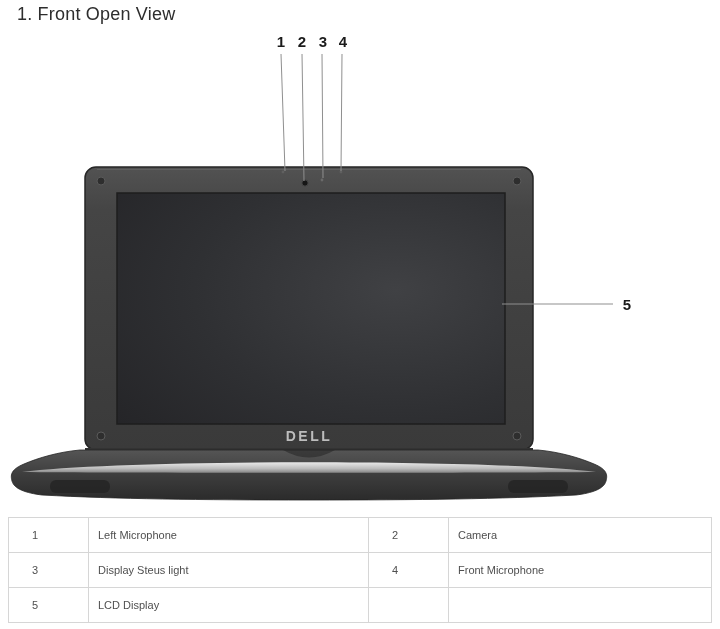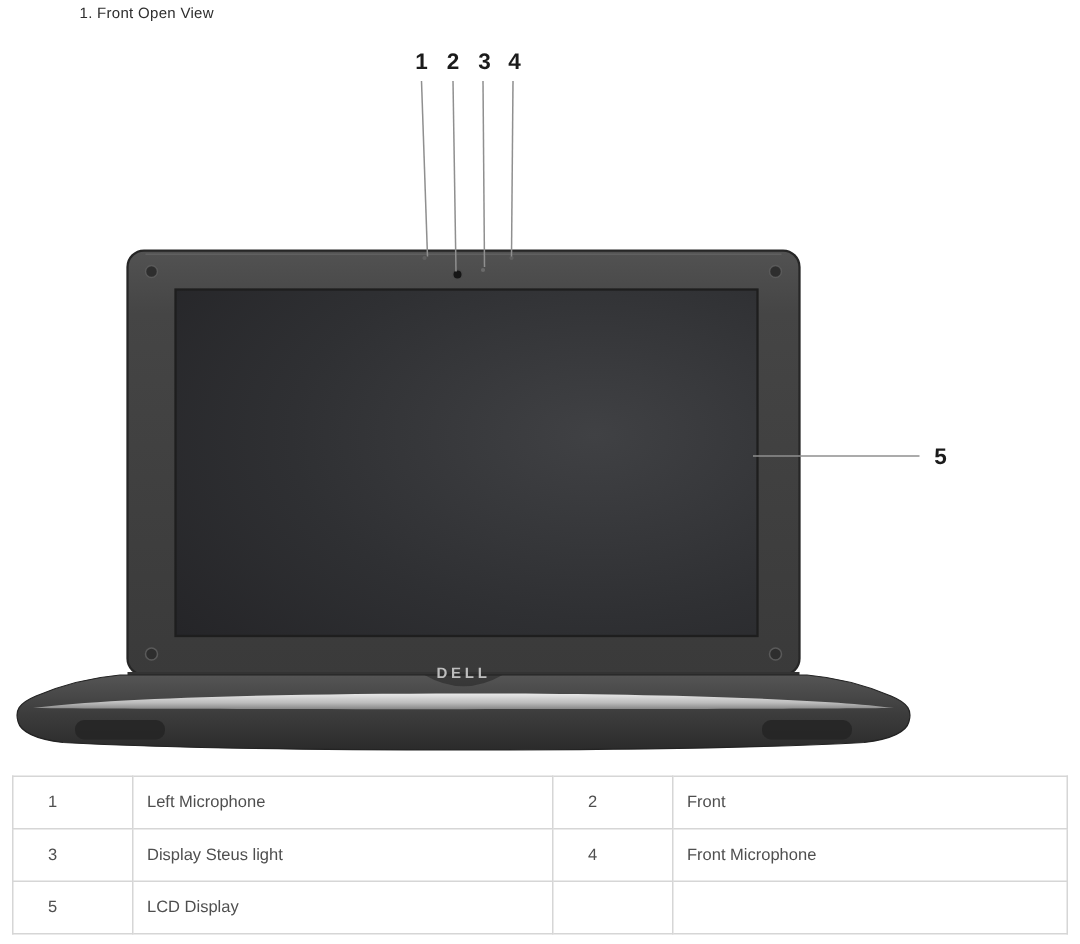--- a/index.html
+++ b/index.html
@@ -6,37 +6,36 @@
   html, body { background: #ffffff; }
   body {
     width: 720px; height: 629px;
     font-family: "Liberation Sans", sans-serif;
     position: relative; overflow: hidden;
   }
   .page { position: relative; width: 720px; height: 629px; background: #fff; }
 
   .page-title {
     position: absolute; left: 17px; top: 4px;
-    font-size: 10px; color: #2d2d2d; font-weight: 400;
+    font-size: 18px; color: #2d2d2d; font-weight: 400;
     letter-spacing: 0.2px;
-    margin-left: 36px;
   }
 
   .diagram { position: absolute; left: 0; top: 0; width: 720px; height: 512px; }
   .diagram svg { position: absolute; left: 0; top: 0; }
 
   .callout-num {
     position: absolute; width: 14px; text-align: center;
     font-size: 15px; font-weight: 600; color: #1b1b1b;
   }
 
   .dell-logo {
-    position: absolute; left: 309px; top: 444px;
+    position: absolute; left: 309px; top: 428px;
     transform: translateX(-50%);
-    font-size: 10px; font-weight: bold; letter-spacing: 2.5px;
+    font-size: 14px; font-weight: bold; letter-spacing: 2.5px;
     color: #bdbdbd;
   }
 
   .spec-table {
     position: absolute; left: 8px; top: 517px; width: 704px;
     border-collapse: collapse; table-layout: fixed;
   }
   .spec-table td {
     border: 1px solid #d6d6d6;
     font-size: 11px; color: #4f4f4f;
@@ -135,21 +134,21 @@
 
     <span class="dell-logo">DELL</span>
   </div>
 
   <table class="spec-table">
     <tbody>
       <tr>
         <td class="num">1</td>
         <td class="descl">Left Microphone</td>
         <td class="num2">2</td>
-        <td class="descr">Front</td>
+        <td class="descr">Camera</td>
       </tr>
       <tr>
         <td class="num">3</td>
         <td class="descl">Display Steus light</td>
         <td class="num2">4</td>
         <td class="descr">Front Microphone</td>
       </tr>
       <tr>
         <td class="num">5</td>
         <td class="descl">LCD Display</td>

